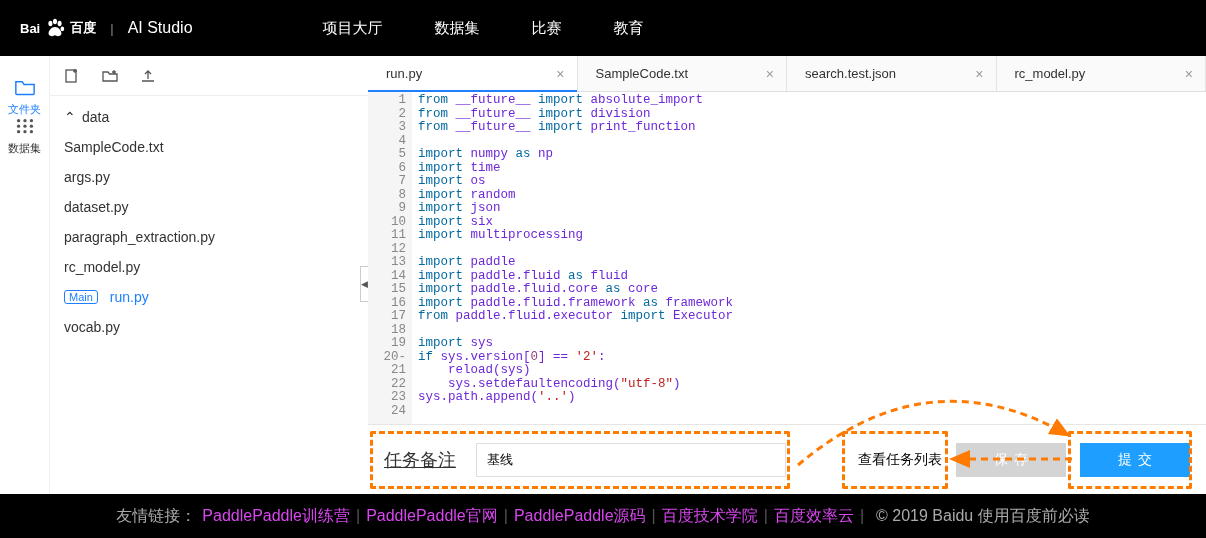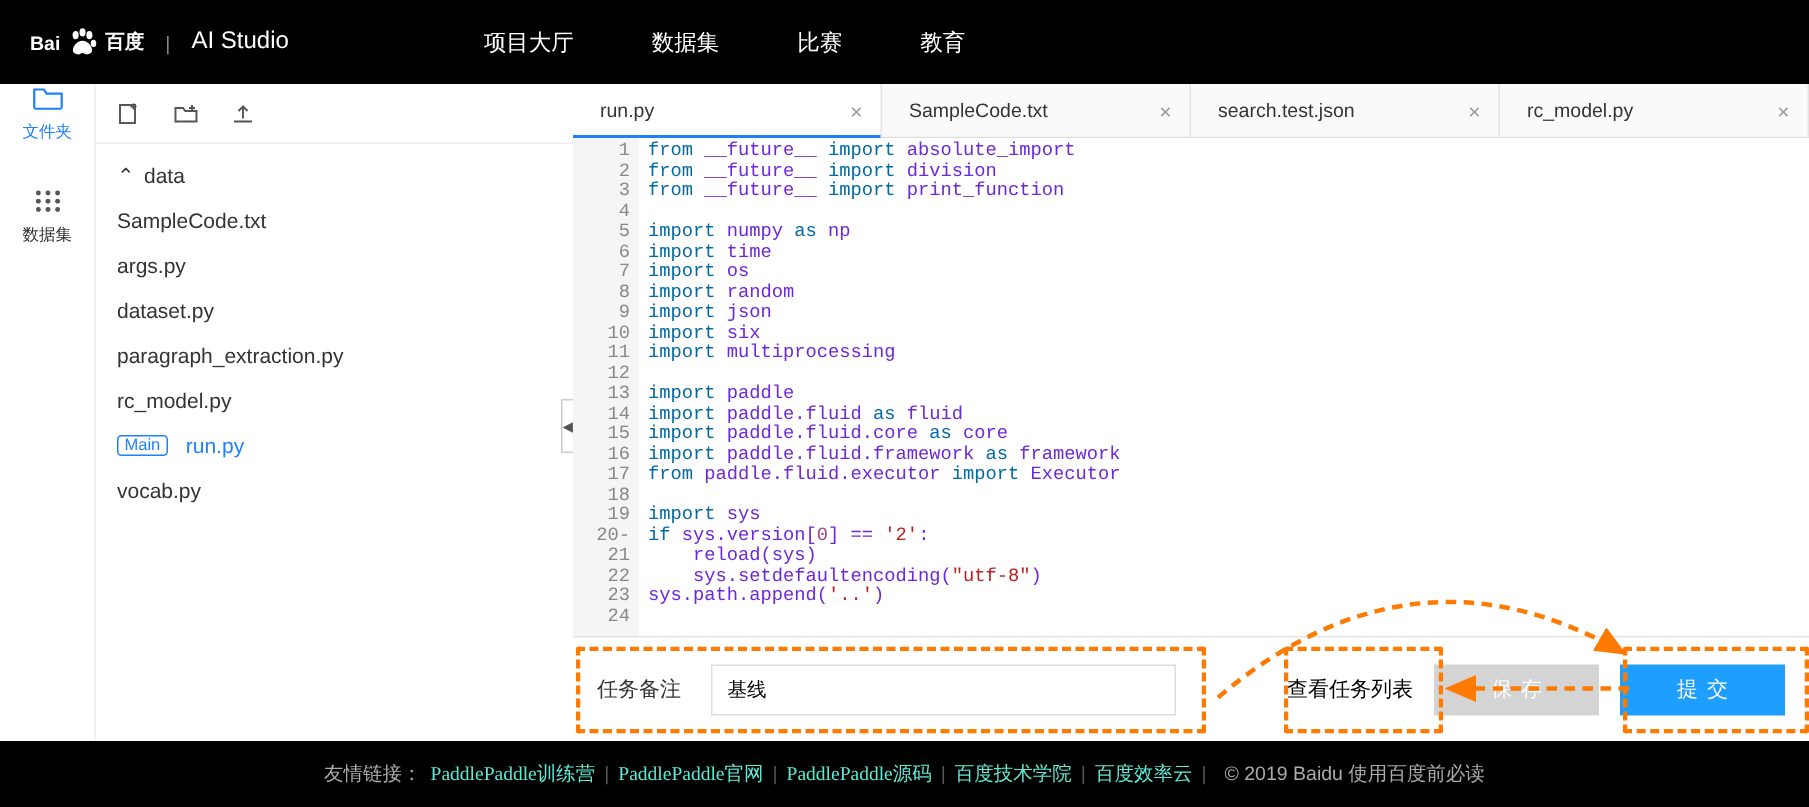--- a/index.html
+++ b/index.html
@@ -13,21 +13,21 @@
 .logo-ai { font-size: 16px; }
 .top-nav { display: flex; gap: 52px; margin-left: 130px; }
 .top-nav span { font-size: 15px; cursor: pointer; }
 .top-right { margin-left: auto; display: flex; align-items: center; gap: 70px; }
 .avatar { width: 28px; height: 28px; border-radius: 50%; background: radial-gradient(circle at 40% 35%, #fdd 30%, #f9c49a 60%, #e8a070 100%); border: 1px solid #d88; position: relative; }
 .avatar::before, .avatar::after { content: ''; position: absolute; width: 3px; height: 3px; background: #742; border-radius: 50%; top: 10px; }
 .avatar::before { left: 8px; }
 .avatar::after { right: 8px; }
 .help { font-size: 14px; cursor: pointer; }
 .workspace { display: flex; height: 438px; background: #fff; }
-.rail { width: 64px; background: #fff; border-right: 1px solid #eee; display: flex; flex-direction: column; align-items: center; gap: 30px; }
+.rail { width: 50px; background: #fff; border-right: 1px solid #eee; display: flex; flex-direction: column; align-items: center; padding-top: 22px; }
 .rail-item { display: flex; flex-direction: column; align-items: center; gap: 6px; cursor: pointer; }
 .rail-item.active { color: #1e80ff; }
 .rail-item .ic { width: 22px; height: 18px; }
 .rail-item .lbl { font-size: 11px; }
 .sidebar { width: 318px; background: #fff; display: flex; flex-direction: column; }
 .sb-tools { height: 40px; display: flex; align-items: center; gap: 22px; padding-left: 14px; border-bottom: 1px solid #eee; }
 .sb-tools .ticon { width: 16px; height: 16px; color: #555; cursor: pointer; }
 .file-tree { flex: 1; overflow: auto; padding: 6px 0; }
 .tree-row { height: 30px; display: flex; align-items: center; padding-left: 14px; gap: 8px; cursor: pointer; font-size: 14px; }
 .tree-row.folder { font-weight: normal; }
@@ -45,33 +45,33 @@
 .editor { flex: 1; display: flex; font-family: Consolas, "Courier New", monospace; font-size: 12.5px; line-height: 13.5px; overflow: hidden; background: #fff; position: relative; }
 .gutter { width: 44px; background: #f5f5f5; text-align: right; padding: 2px 6px 0 0; color: #888; }
 .gutter .ln { height: 13.5px; }
 .code { flex: 1; padding: 2px 0 0 6px; white-space: pre; color: #000; overflow-x:auto; }
 .code .cl { height: 13.5px; }
 .kw-blue { color: #0369a1; }
 .kw-name { color: #6d28d9; }
 .kw-str { color: #c02020; }
 .kw-num { color: #a04080; }
 .bottom-bar { height: 70px; border-top: 1px solid #e5e5e5; display: flex; align-items: center; padding: 0 16px; gap: 14px; background: #fff; position: relative; }
-.remark-lbl { font-size: 14px; margin-right: 6px; }
+.remark-lbl { font-size: 18px; margin-right: 6px; text-decoration: underline; }
 .remark-input { width: 310px; height: 34px; border: 1px solid #ddd; padding: 0 10px; font-size: 13px; }
 .link-tasks { color: #000000; font-size: 14px; margin-left: auto; cursor: pointer; }
 .btn { height: 34px; padding: 0 32px; border: none; font-size: 14px; cursor: pointer; letter-spacing: 6px; text-indent: 6px; }
 .btn-save { background: #d4d4d4; color: #fff; }
 .btn-submit { background: #1e9fff; color: #fff; }
 .hl { position: absolute; border: 3px dashed #ff7a00; border-radius: 2px; pointer-events: none; }
 .hl1 { left: 2px; top: 6px; width: 420px; height: 58px; }
 .hl2 { left: 474px; top: 6px; width: 106px; height: 58px; }
 .hl3 { left: 700px; top: 6px; width: 124px; height: 58px; }
 .arrow { position: absolute; pointer-events: none; }
-.footer { background: #000; height: 44px; display: flex; align-items: center; justify-content: center; color: #aaa; font-size: 13px; gap: 6px; }
-.footer a { color: #5eead4; font-family: Liberation Serif, serif; }
+.footer { background: #000; height: 44px; display: flex; align-items: center; justify-content: center; color: #aaa; font-size: 16px; gap: 6px; }
+.footer a { color: #d946ef; }
 .footer .sep { color: #555; margin: 0 6px; }
 </style>
 </head>
 <body>
 
 <div class="topbar">
   <div class="logo-wrap">
     <span class="logo-baidu">
       <span>Bai</span>
       <span class="pawprint">

